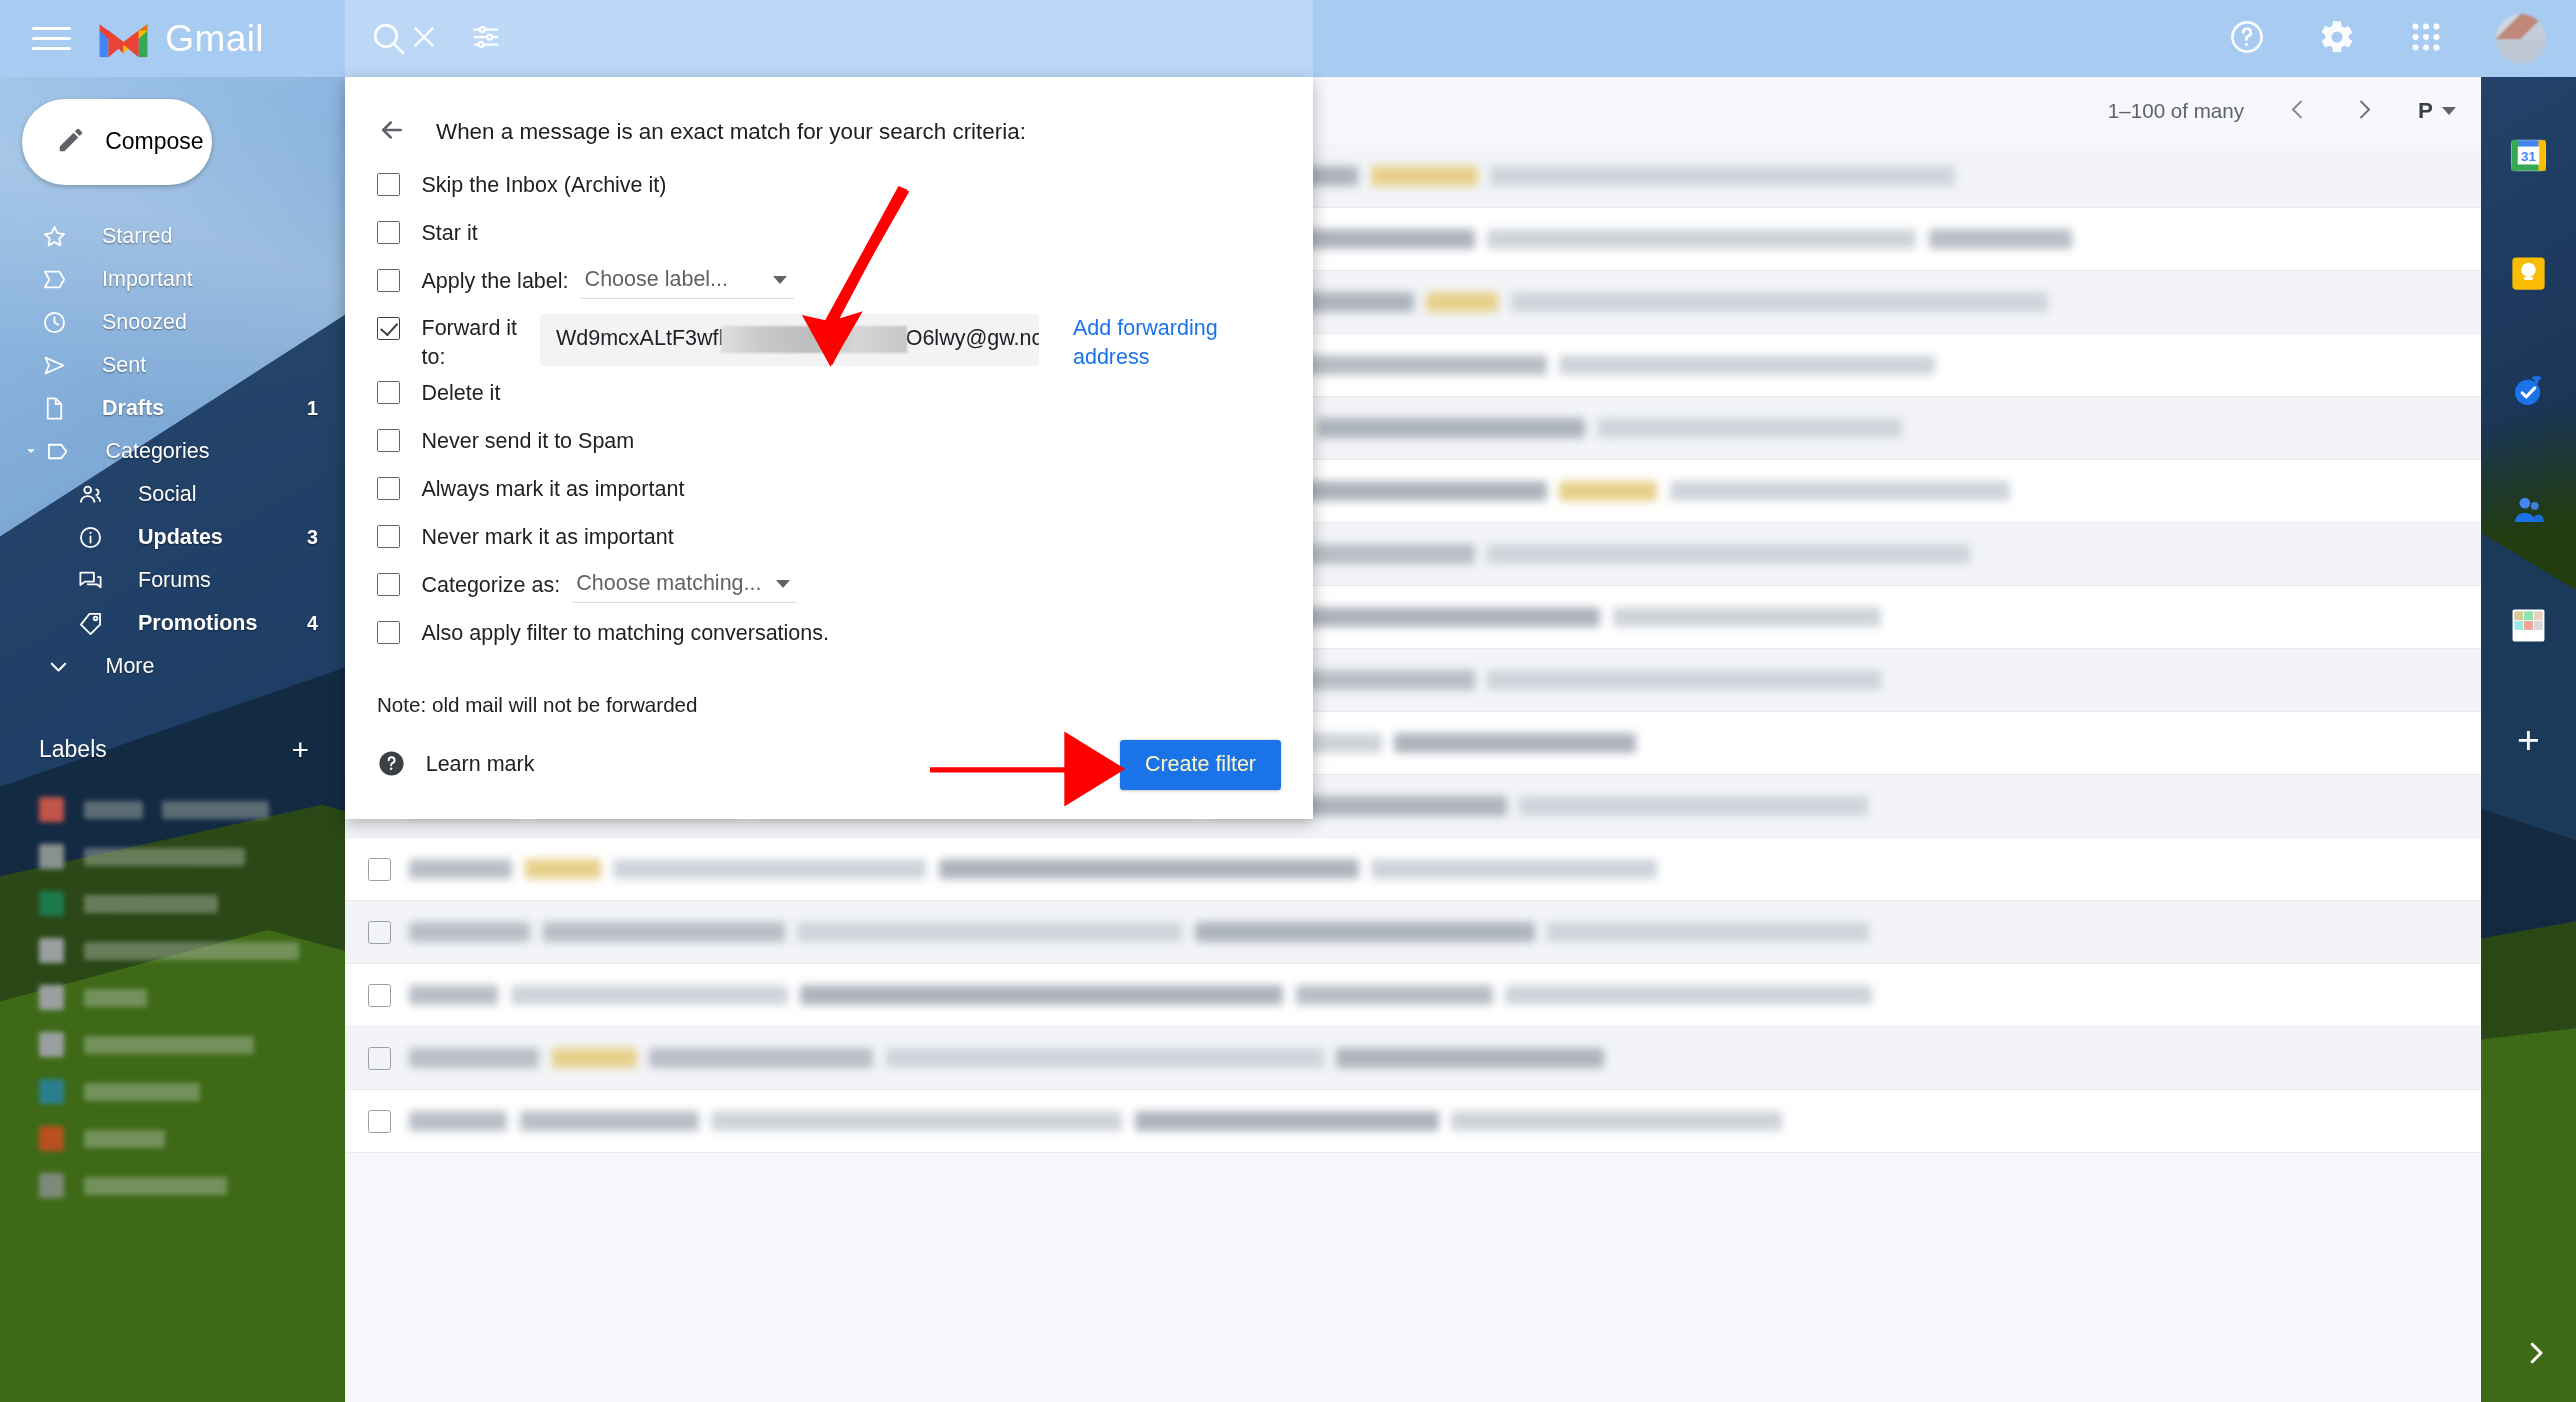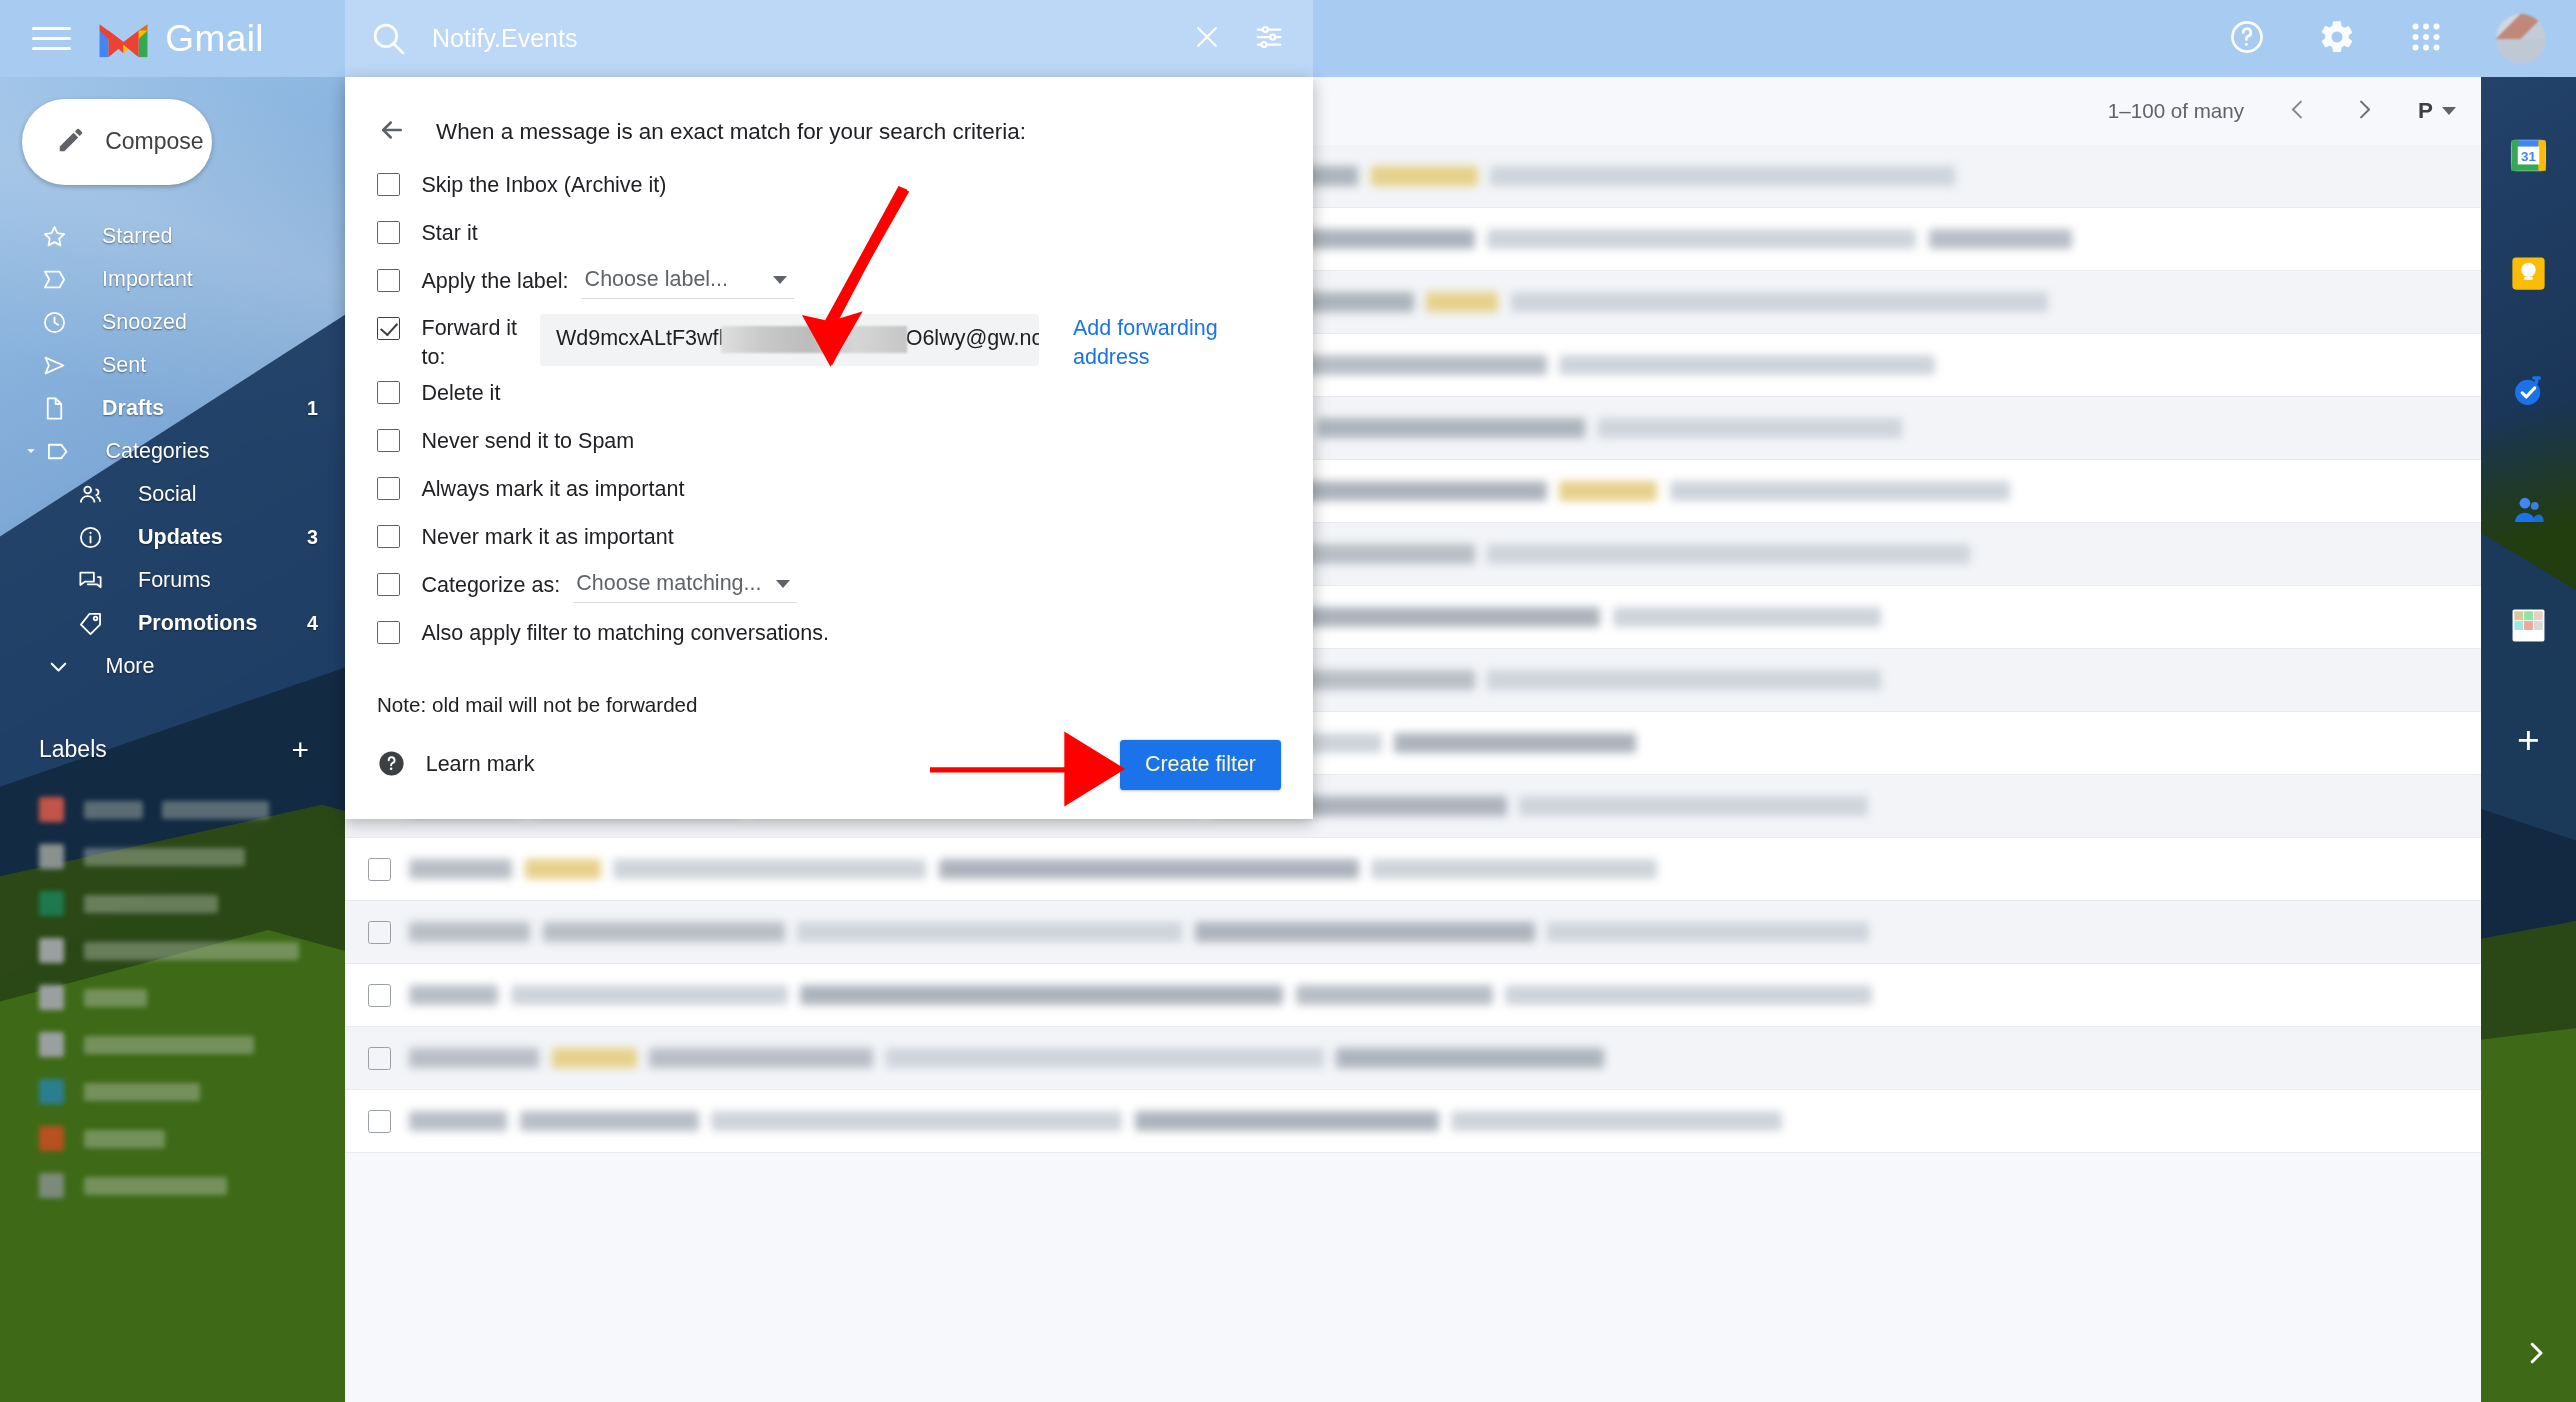--- a/index.html
+++ b/index.html
@@ -88,21 +88,21 @@
   }
   .compose {
     margin: 21.5px 0 0 21.5px;
     width: 190px; height: 86px;
     background: #fff; border-radius: 43px;
     display: flex; align-items: center; gap: 19.7px;
     padding-left: 34px;
     box-shadow: 0 1.8px 5.4px rgba(0,0,0,.25);
     cursor: pointer;
   }
-  .compose .lbl { font-size: 23px; color: #404040; }
+  .compose .lbl { font-size: 23px; color: #000000; }
 
   .navlist { margin-top: 30px; }
   .navitem {
     height: 43px; display: flex; align-items: center;
     padding-left: 41px; padding-right: 27px;
     color: #fff; font-size: 21.5px; cursor: pointer;
     text-shadow: 0 0.9px 1.8px rgba(0,0,0,.45);
   }
   .navitem .ni-ico { width: 36px; display: flex; align-items: center; }
   .navitem .ni-lbl { margin-left: 25px; flex: 1; }
@@ -339,21 +339,20 @@
   </div>
 </div>
 
 <div id="searchbar">
   <span class="s-ico">
     <svg width="41" height="41" viewBox="0 0 24 24" fill="none" stroke="#fff" stroke-width="1.6">
       <circle cx="10.5" cy="10.5" r="6.3"></circle>
         <path d="M15.3 15.3 L20.5 20.5" stroke-linecap="round"></path>
     </svg>
   </span>
-  <span class="s-text" title="Search mail">Notify.Events</span>
   <span class="s-right">
     <span>
       <svg width="30" height="30" viewBox="0 0 24 24" fill="none" stroke="#fff" stroke-width="1.8" stroke-linecap="round">
         <path d="M5 5 L19 19 M19 5 L5 19"></path>
       </svg>
     </span>
     <span>
       <svg width="30" height="30" viewBox="0 0 24 24" fill="none" stroke="#fff" stroke-width="1.8" stroke-linecap="round">
         <path d="M3 6h18 M3 12h18 M3 18h18"></path>
         <circle cx="9" cy="6" r="2" fill="#bdd8f7"></circle>

